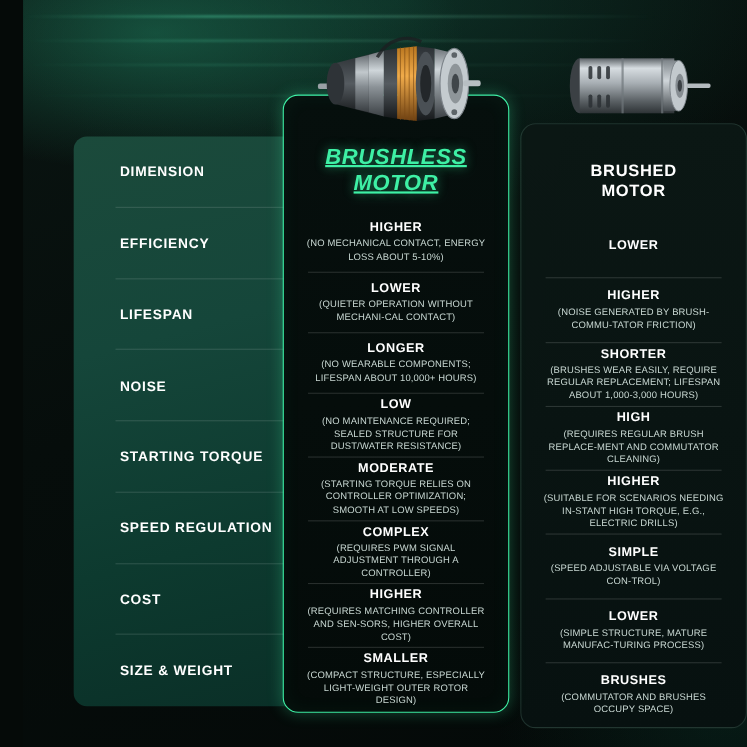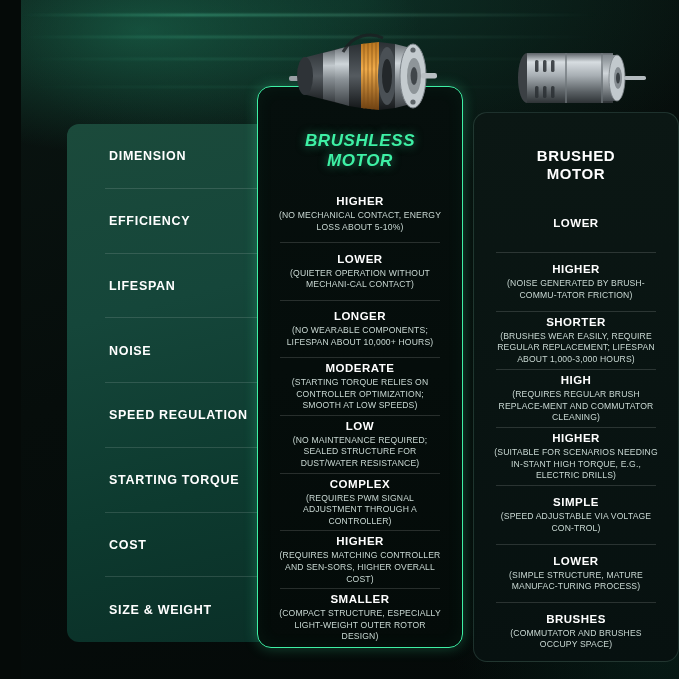--- a/index.html
+++ b/index.html
@@ -83,24 +83,25 @@
     justify-content: space-between;
   }
   .col-title {
     text-align: center;
     font-weight: bold;
     letter-spacing: 0.6px;
     line-height: 1.2;
   }
   .col-brushless .col-title {
     color: #3ef0a5;
-    font-size: 17px;
+    font-size: 20px;
     font-style: italic;
     padding: 44px 0 14px;
     text-shadow: 0 0 10px rgba(62,240,165,0.5);
+    text-decoration: underline;
   }
   .col-brushed .col-title {
     color: #ffffff;
     font-size: 15px;
     padding: 34px 0 12px;
   }
   .cell {
     flex: 1;
     display: flex; flex-direction: column;
     align-items: center; justify-content: center;
@@ -143,22 +144,22 @@
   <div class="streak s1"></div>
   <div class="streak s2"></div>
   <div class="streak s3"></div>
   <div class="streak s4"></div>
 
   <div class="label-panel">
     <div class="label-row">DIMENSION</div>
     <div class="label-row">EFFICIENCY</div>
     <div class="label-row">LIFESPAN</div>
     <div class="label-row">NOISE</div>
+    <div class="label-row">STARTING TORQUE</div>
     <div class="label-row">SPEED REGULATION</div>
-    <div class="label-row">STARTING TORQUE</div>
     <div class="label-row">COST</div>
     <div class="label-row">SIZE &amp; WEIGHT</div>
   </div>
 
   <div class="col col-brushless">
     <div class="col-title">
       <span>BRUSHLESS</span><br>
       <span>MOTOR</span>
     </div>
     <div class="cell">
@@ -167,26 +168,26 @@
     </div>
     <div class="cell">
       <div class="cell-head">LOWER</div>
       <div class="cell-desc">(QUIETER OPERATION WITHOUT MECHANI-CAL CONTACT)</div>
     </div>
     <div class="cell">
       <div class="cell-head">LONGER</div>
       <div class="cell-desc">(NO WEARABLE COMPONENTS; LIFESPAN ABOUT 10,000+ HOURS)</div>
     </div>
     <div class="cell">
+      <div class="cell-head">LOW</div>
+      <div class="cell-desc">(NO MAINTENANCE REQUIRED; SEALED STRUCTURE FOR DUST/WATER RESISTANCE)</div>
+    </div>
+    <div class="cell">
       <div class="cell-head">MODERATE</div>
       <div class="cell-desc">(STARTING TORQUE RELIES ON CONTROLLER OPTIMIZATION; SMOOTH AT LOW SPEEDS)</div>
-    </div>
-    <div class="cell">
-      <div class="cell-head">LOW</div>
-      <div class="cell-desc">(NO MAINTENANCE REQUIRED; SEALED STRUCTURE FOR DUST/WATER RESISTANCE)</div>
     </div>
     <div class="cell">
       <div class="cell-head">COMPLEX</div>
       <div class="cell-desc">(REQUIRES PWM SIGNAL ADJUSTMENT THROUGH A CONTROLLER)</div>
     </div>
     <div class="cell">
       <div class="cell-head">HIGHER</div>
       <div class="cell-desc">(REQUIRES MATCHING CONTROLLER AND SEN-SORS, HIGHER OVERALL COST)</div>
     </div>
     <div class="cell">

